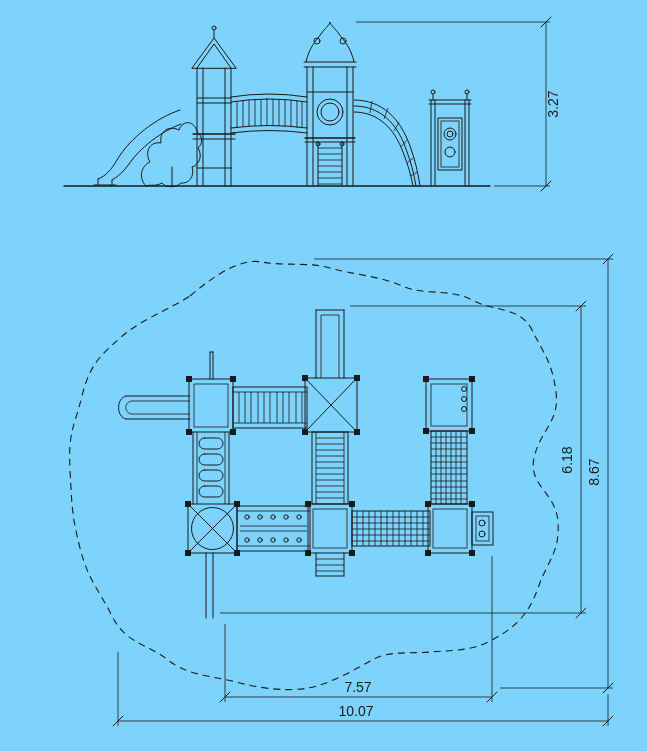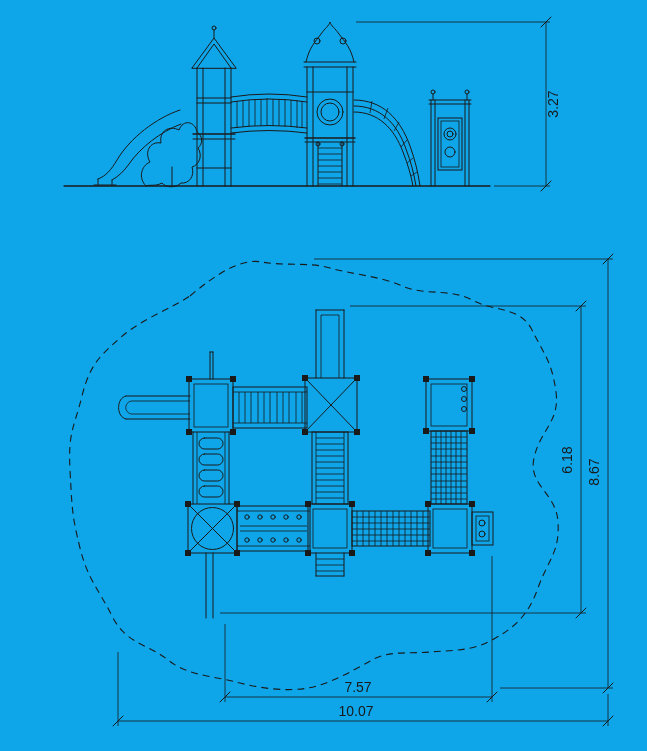--- a/index.html
+++ b/index.html
@@ -5,21 +5,21 @@
   html, body {
     margin: 0;
     padding: 0;
     background: #ffffff;
     font-family: "Liberation Sans", sans-serif;
   }
   .sheet {
     position: relative;
     width: 647px;
     height: 751px;
-    background: #0ea5e9;
+    background: #7dd3fc;
     overflow: hidden;
   }
   svg { display: block; }
   .ln   { stroke: #1a1a1a; stroke-width: 1;   fill: none; stroke-linecap: round; }
   .ln2  { stroke: #1a1a1a; stroke-width: 1.3; fill: none; stroke-linecap: round; }
   .thin { stroke: #1a1a1a; stroke-width: 0.8; fill: none; }
   .dash { stroke: #1a1a1a; stroke-width: 1.1; fill: none; stroke-dasharray: 7 5; stroke-linejoin: round; }
   .dimtext {
     font-family: "Liberation Sans", sans-serif;
     font-size: 14px;

